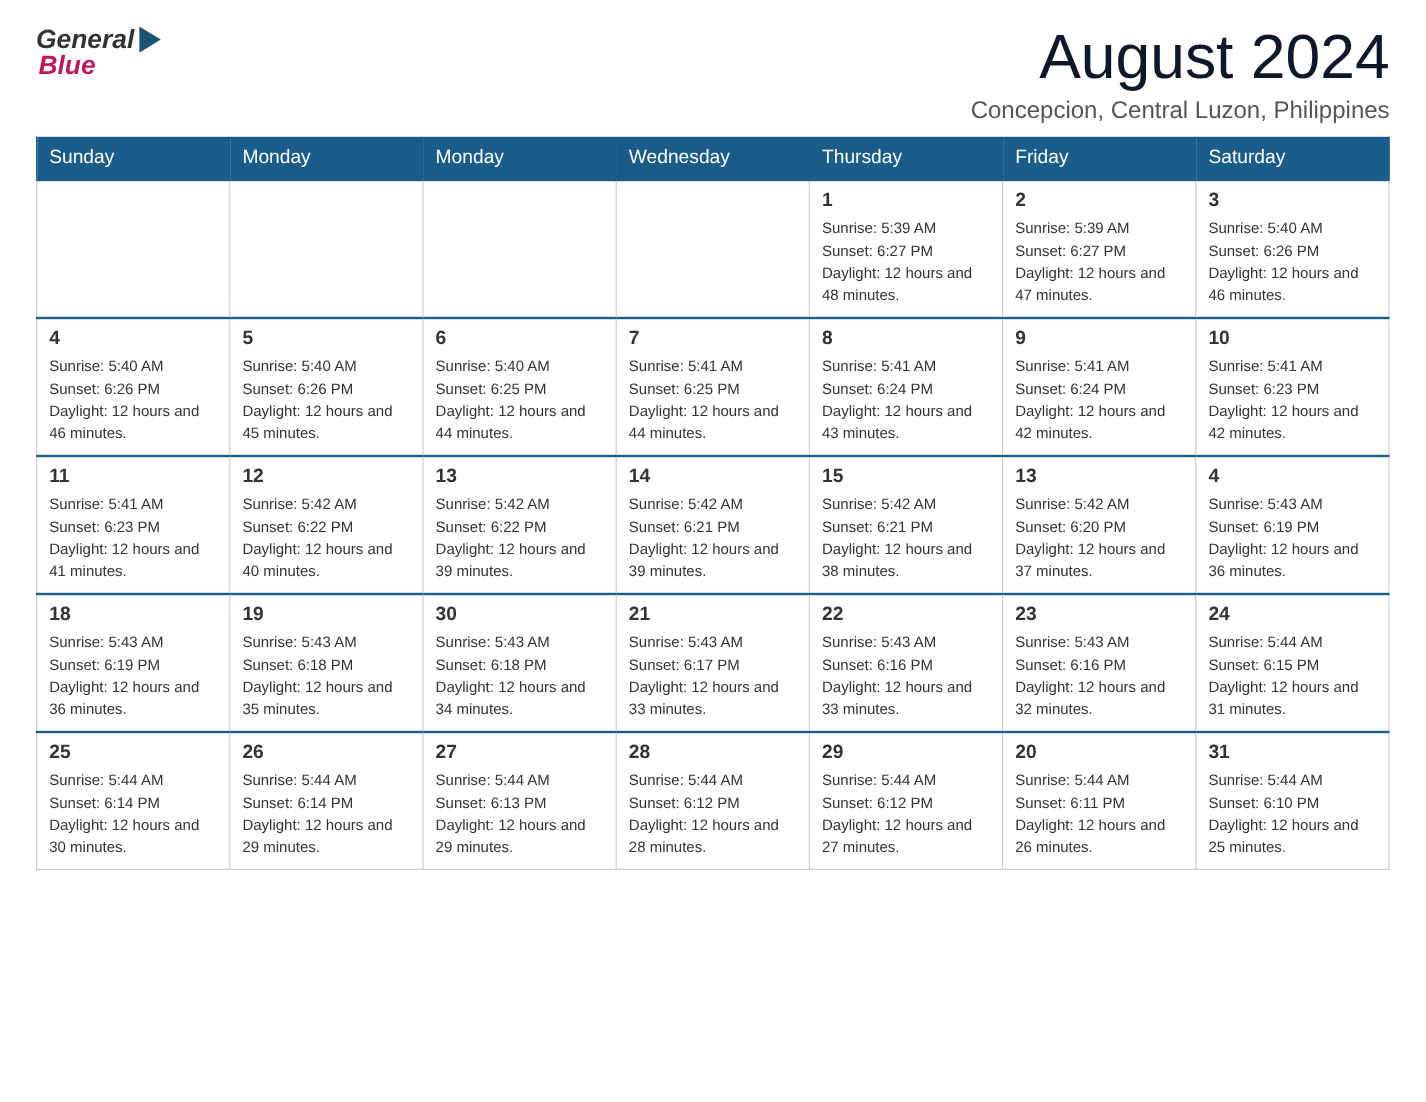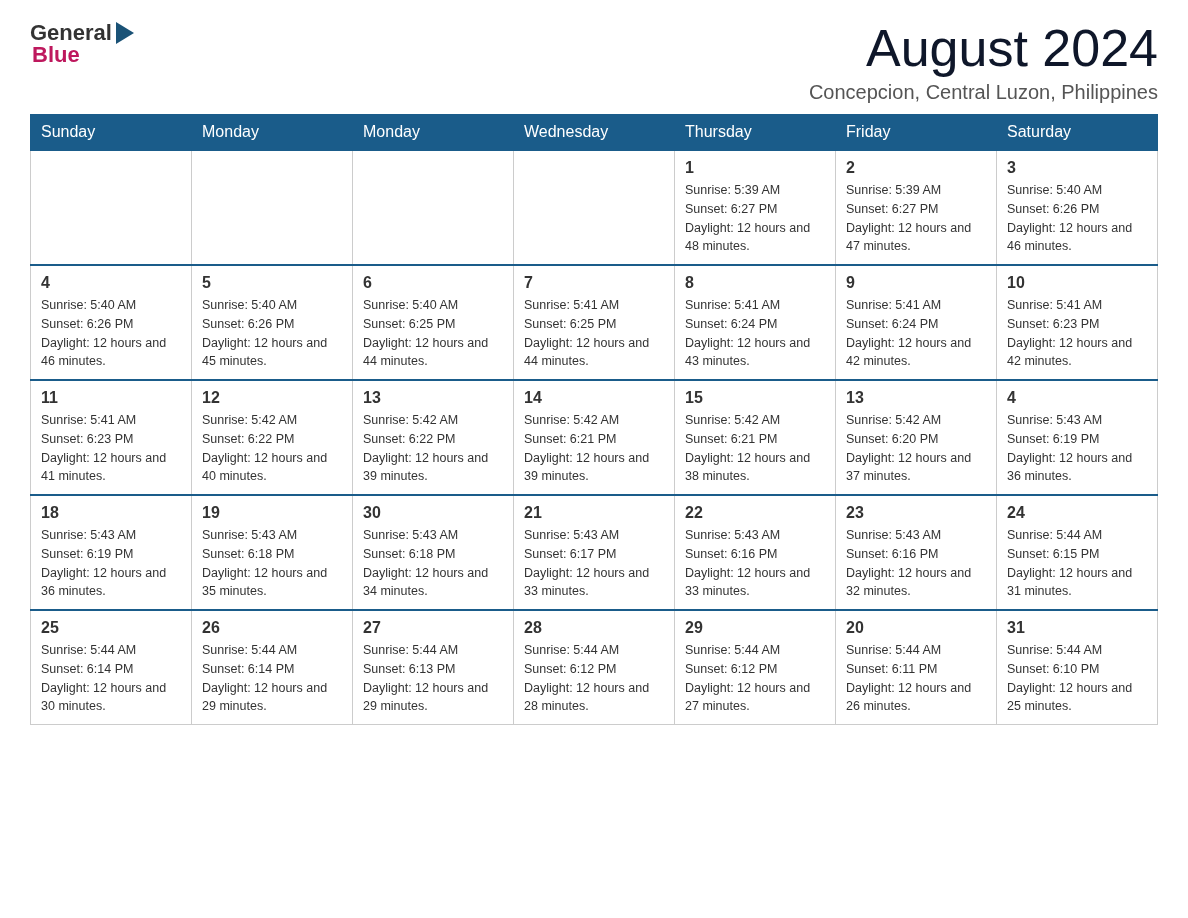--- a/index.html
+++ b/index.html
@@ -19,20 +19,21 @@
     }
     .logo-text-general {
       font-size: 22px;
       font-weight: bold;
       color: #333;
     }
     .logo-container {
       display: flex;
       flex-direction: column;
       align-items: flex-start;
+      font-style: italic;
     }
     .logo-top {
       display: flex;
       align-items: center;
     }
     .logo-bottom {
       font-size: 22px;
       font-weight: bold;
       color: #be185d;
       margin-left: 2px;

